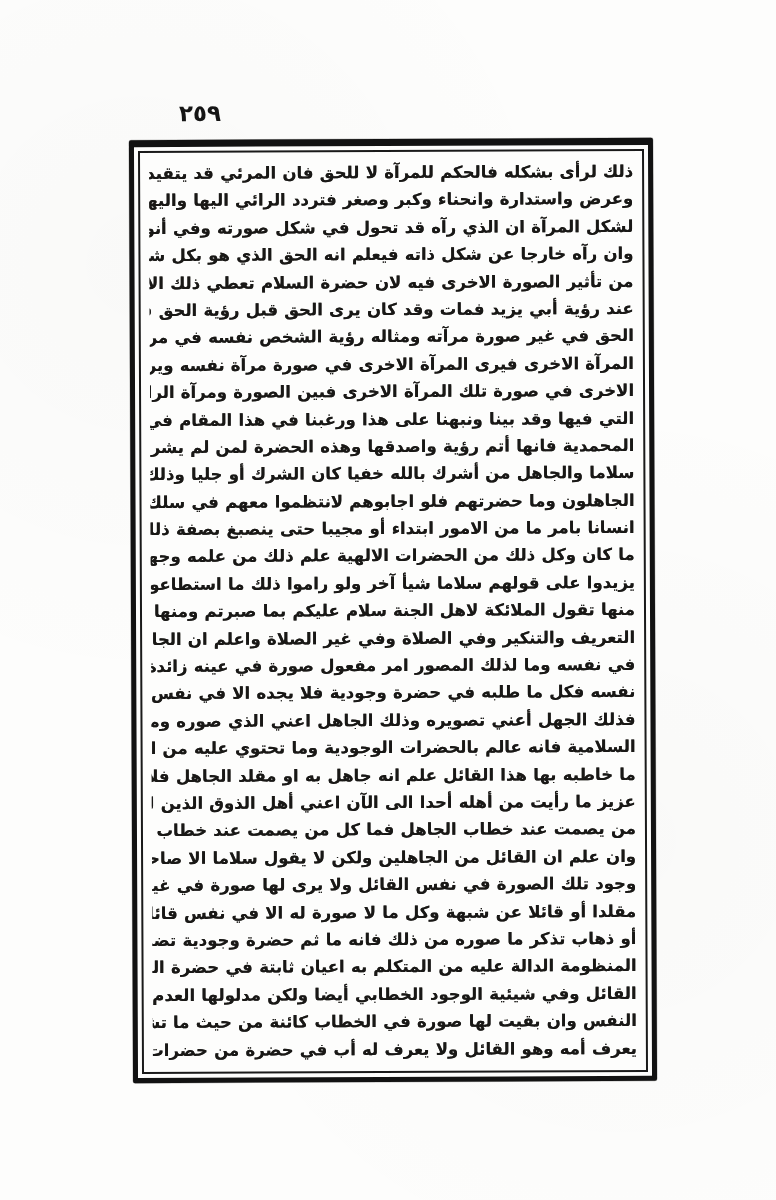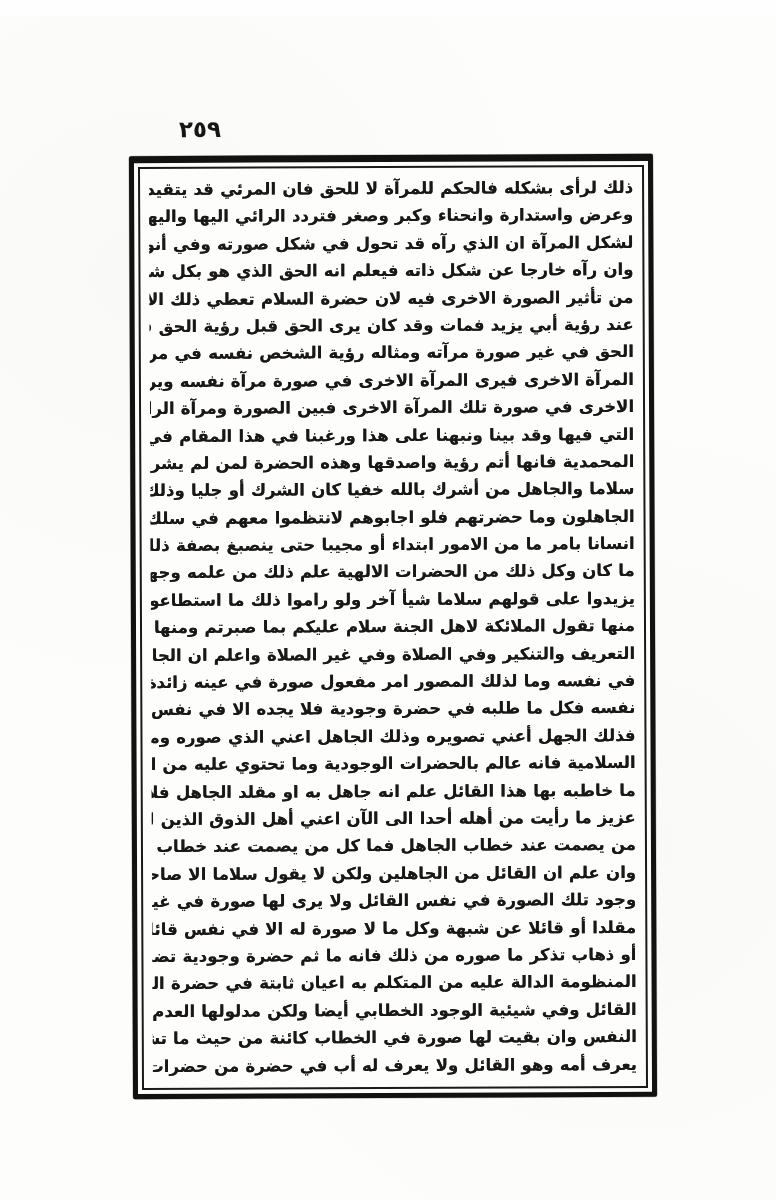--- a/index.html
+++ b/index.html
@@ -14,21 +14,20 @@
     font-family: "DejaVu Sans", sans-serif;
     overflow: hidden;
   }
   .scan-page {
     position: absolute;
     inset: 0;
     background:
       radial-gradient(circle at 18% 22%, rgba(0,0,0,0.015), transparent 40%),
       radial-gradient(circle at 80% 70%, rgba(0,0,0,0.015), transparent 45%),
       #fdfdfc;
-    margin-top: 16px;
   }
   .page-number {
     position: absolute;
     left: 176px;
     top: 100px;
     width: 48px;
     text-align: center;
     font-size: 23px;
     font-weight: bold;
     color: #151515;

